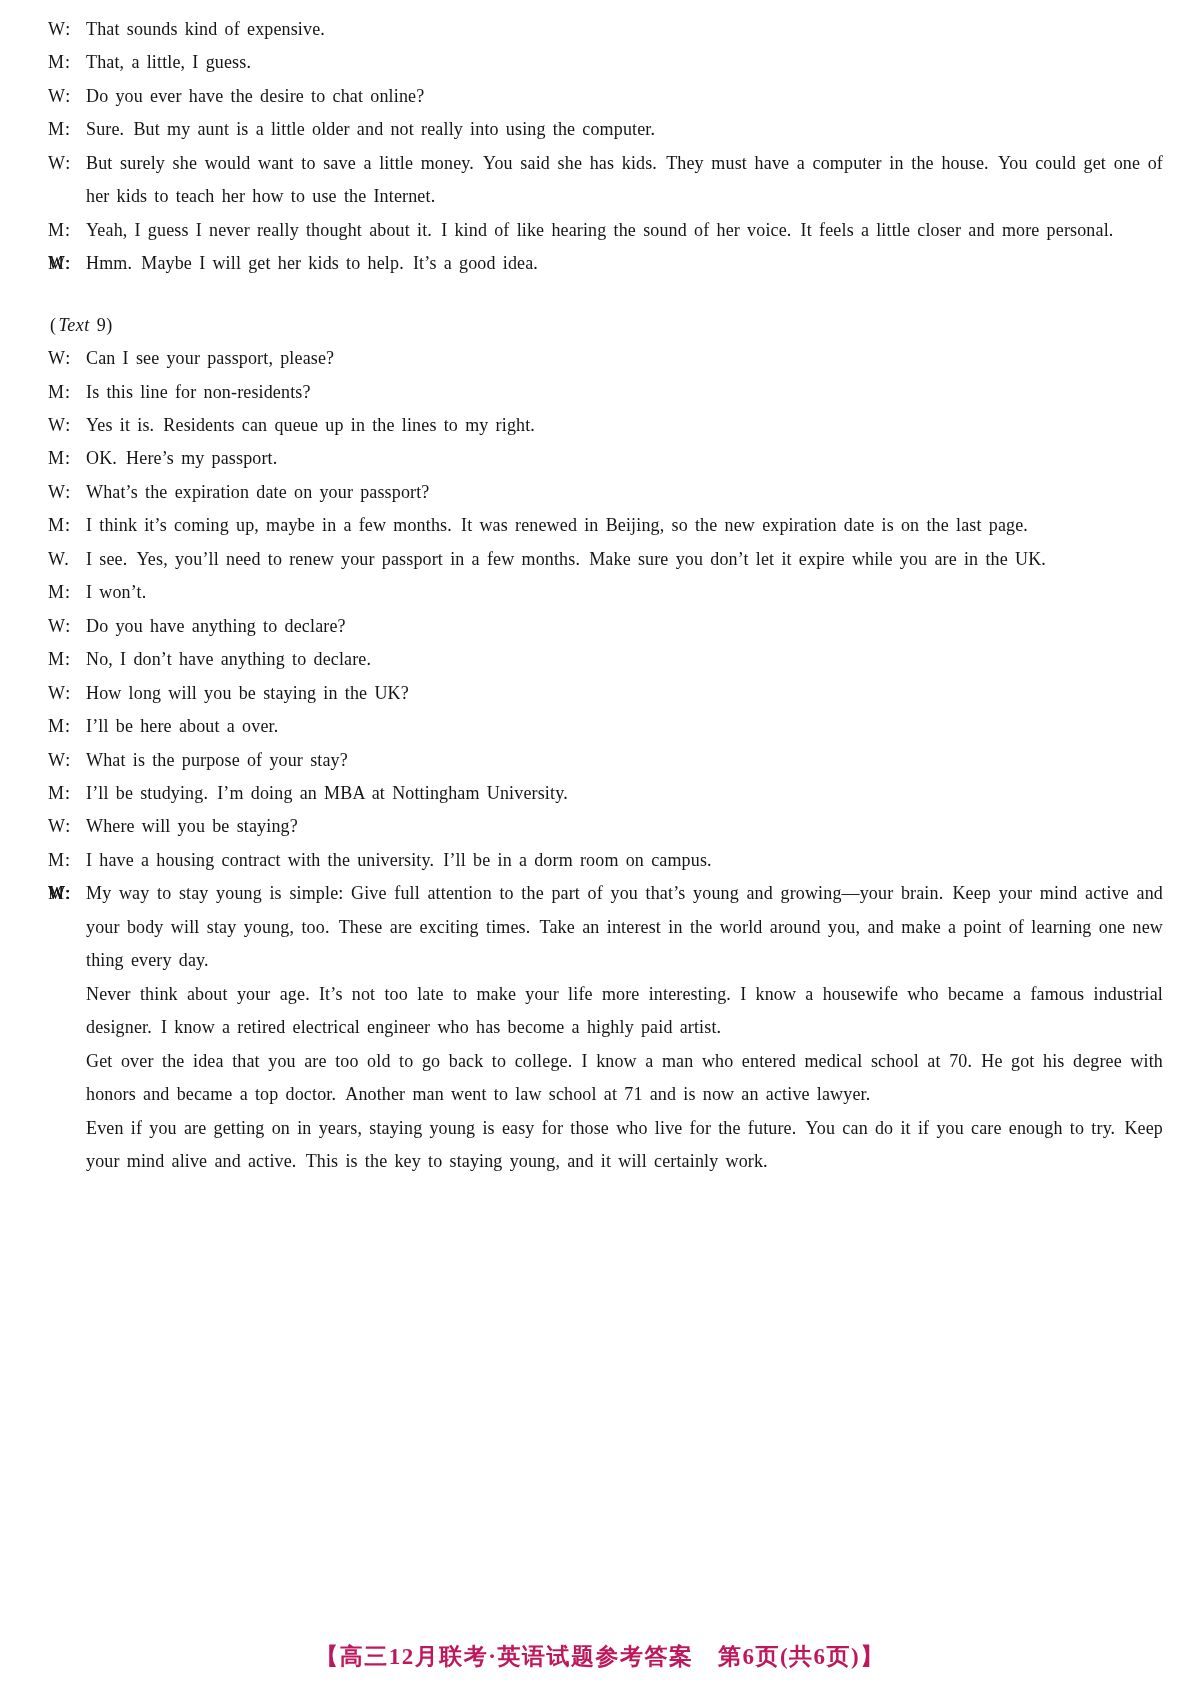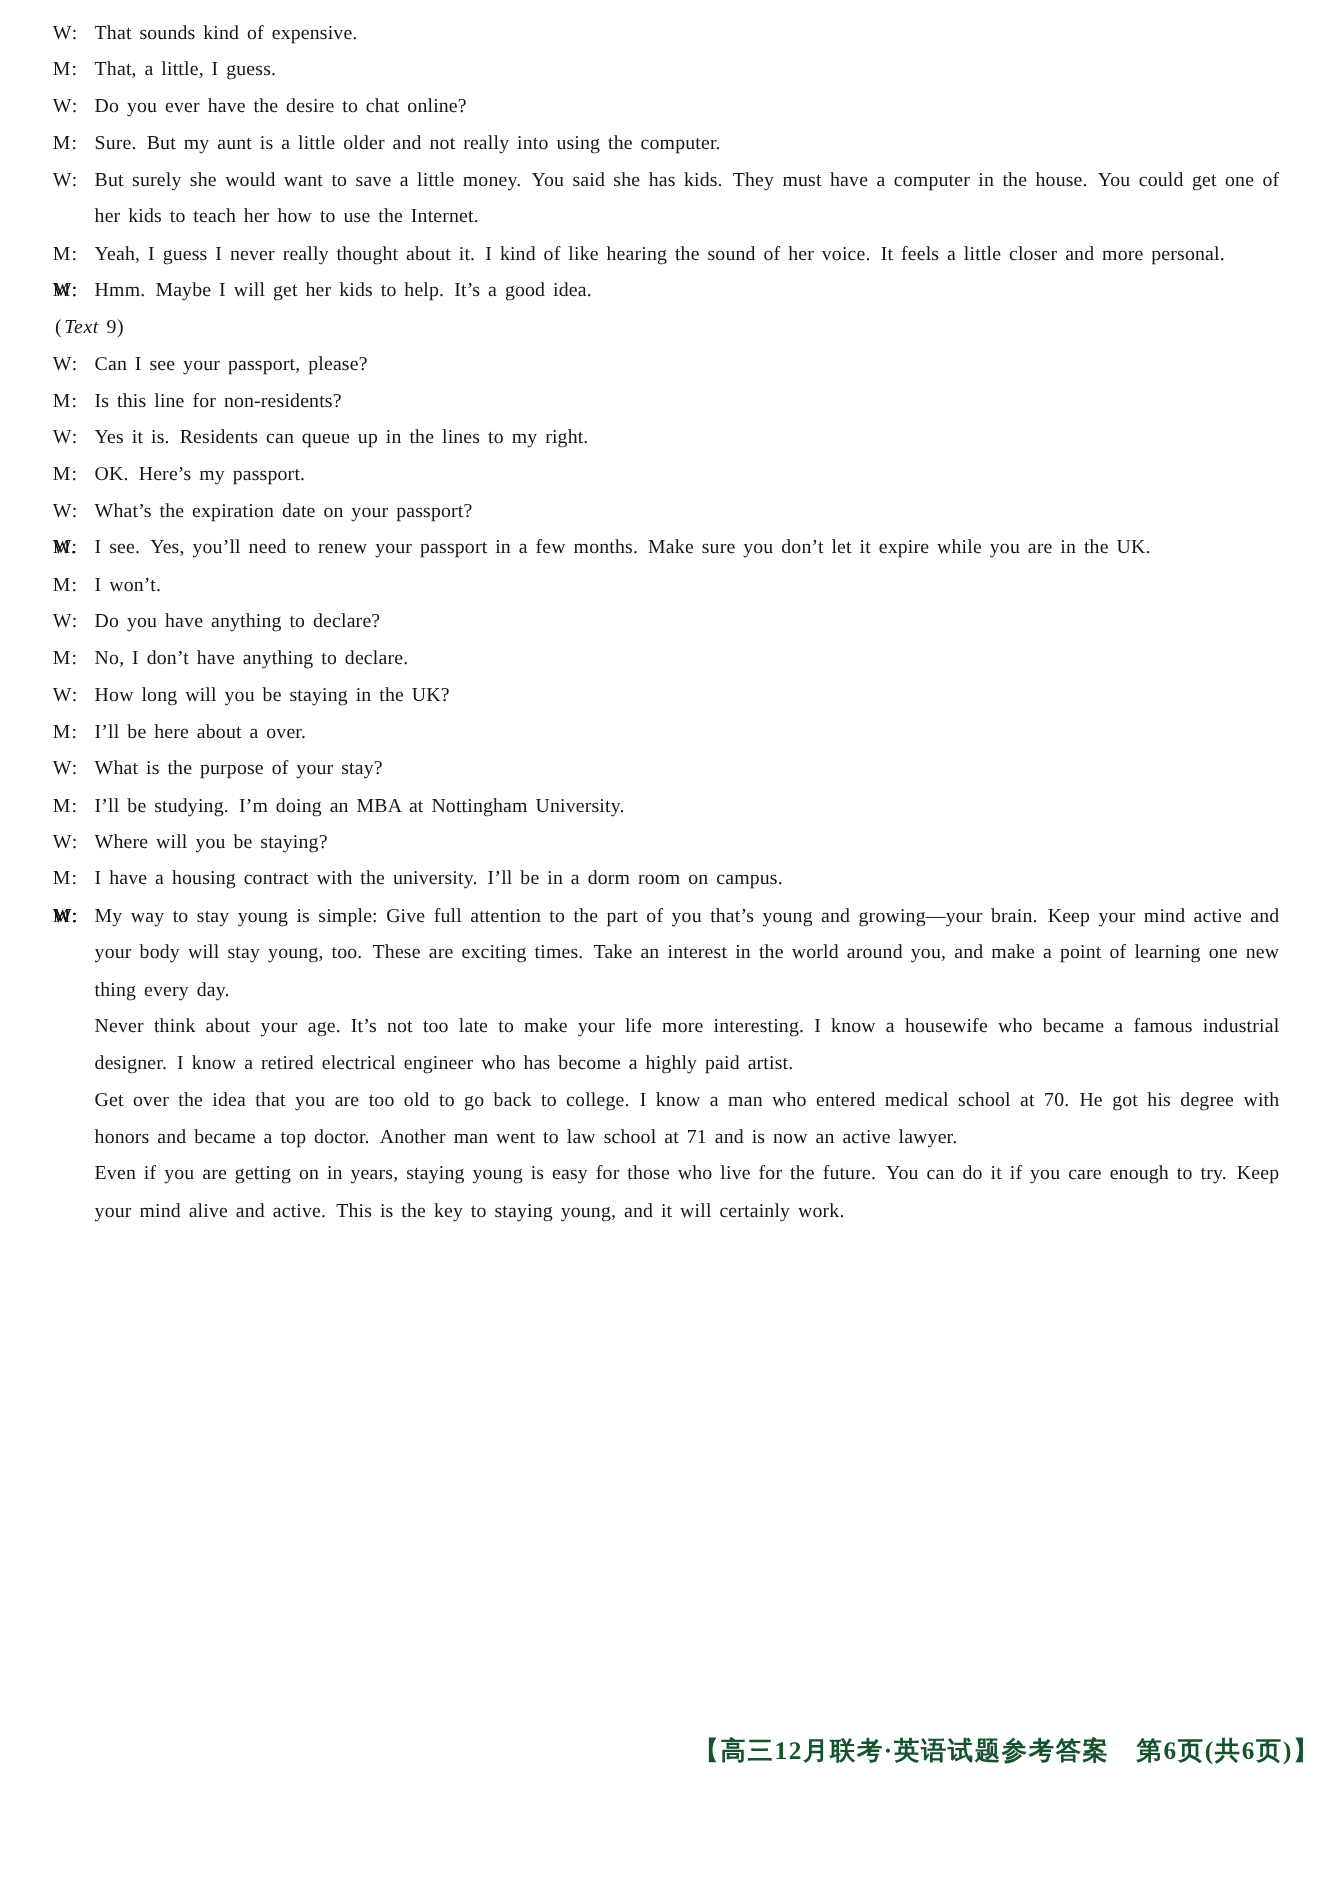--- a/index.html
+++ b/index.html
@@ -33,35 +33,36 @@
   }
   .speaker {
     position: absolute;
     left: 0;
     top: 0;
     letter-spacing: 1px;
   }
   .label {
     padding-left: 2px;
     letter-spacing: 0.5px;
+    margin-top: 28px;
   }
   .label em {
     font-style: italic;
     padding: 0 2px;
   }
   .footer {
     position: absolute;
     left: 0;
     right: 0;
-    top: 1576px;
-    text-align: right;
+    top: 1641px;
+    text-align: center;
     font-size: 23px;
     font-weight: bold;
     letter-spacing: 1.5px;
-    color: #14532d;
+    color: #be185d;
     font-family: "Liberation Serif", "DejaVu Serif", serif;
   }
 </style>
 </head>
 <body>
 
 <div class="page">
   <div class="transcript">
       <div class="line"><span class="speaker">W:</span><span>That sounds kind of expensive.</span></div>
       <div class="line"><span class="speaker">M:</span><span>That, a little, I guess.</span></div>
@@ -70,21 +71,21 @@
       <div class="line"><span class="speaker">W:</span><span>But surely she would want to save a little money. You said she has kids. They must have a computer in the house. You could get one of her kids to teach her how to use the Internet.</span></div>
       <div class="line"><span class="speaker">M:</span><span>Yeah, I guess I never really thought about it. I kind of like hearing the sound of her voice. It feels a little closer and more personal.</span></div>
       <div class="line"><span class="speaker">W:</span></div>
       <div class="line"><span class="speaker">M:</span><span>Hmm. Maybe I will get her kids to help. It’s a good idea.</span></div>
       <div class="label"><span>(</span><em>Text</em><span> 9)</span></div>
       <div class="line"><span class="speaker">W:</span><span>Can I see your passport, please?</span></div>
       <div class="line"><span class="speaker">M:</span><span>Is this line for non-residents?</span></div>
       <div class="line"><span class="speaker">W:</span><span>Yes it is. Residents can queue up in the lines to my right.</span></div>
       <div class="line"><span class="speaker">M:</span><span>OK. Here’s my passport.</span></div>
       <div class="line"><span class="speaker">W:</span><span>What’s the expiration date on your passport?</span></div>
-      <div class="line"><span class="speaker">M:</span></div>
+      <div class="line"><span class="speaker">M:</span><span>I think it’s coming up, maybe in a few months. It was renewed in Beijing, so the new expiration date is on the last page.</span></div>
       <div class="line"><span class="speaker">W.</span><span>I see. Yes, you’ll need to renew your passport in a few months. Make sure you don’t let it expire while you are in the UK.</span></div>
       <div class="line"><span class="speaker">M:</span><span>I won’t.</span></div>
       <div class="line"><span class="speaker">W:</span><span>Do you have anything to declare?</span></div>
       <div class="line"><span class="speaker">M:</span><span>No, I don’t have anything to declare.</span></div>
       <div class="line"><span class="speaker">W:</span><span>How long will you be staying in the UK?</span></div>
       <div class="line"><span class="speaker">M:</span><span>I’ll be here about a over.</span></div>
       <div class="line"><span class="speaker">W:</span><span>What is the purpose of your stay?</span></div>
       <div class="line"><span class="speaker">M:</span><span>I’ll be studying. I’m doing an MBA at Nottingham University.</span></div>
       <div class="line"><span class="speaker">W:</span><span>Where will you be staying?</span></div>
       <div class="line"><span class="speaker">M:</span><span>I have a housing contract with the university. I’ll be in a dorm room on campus.</span></div>

